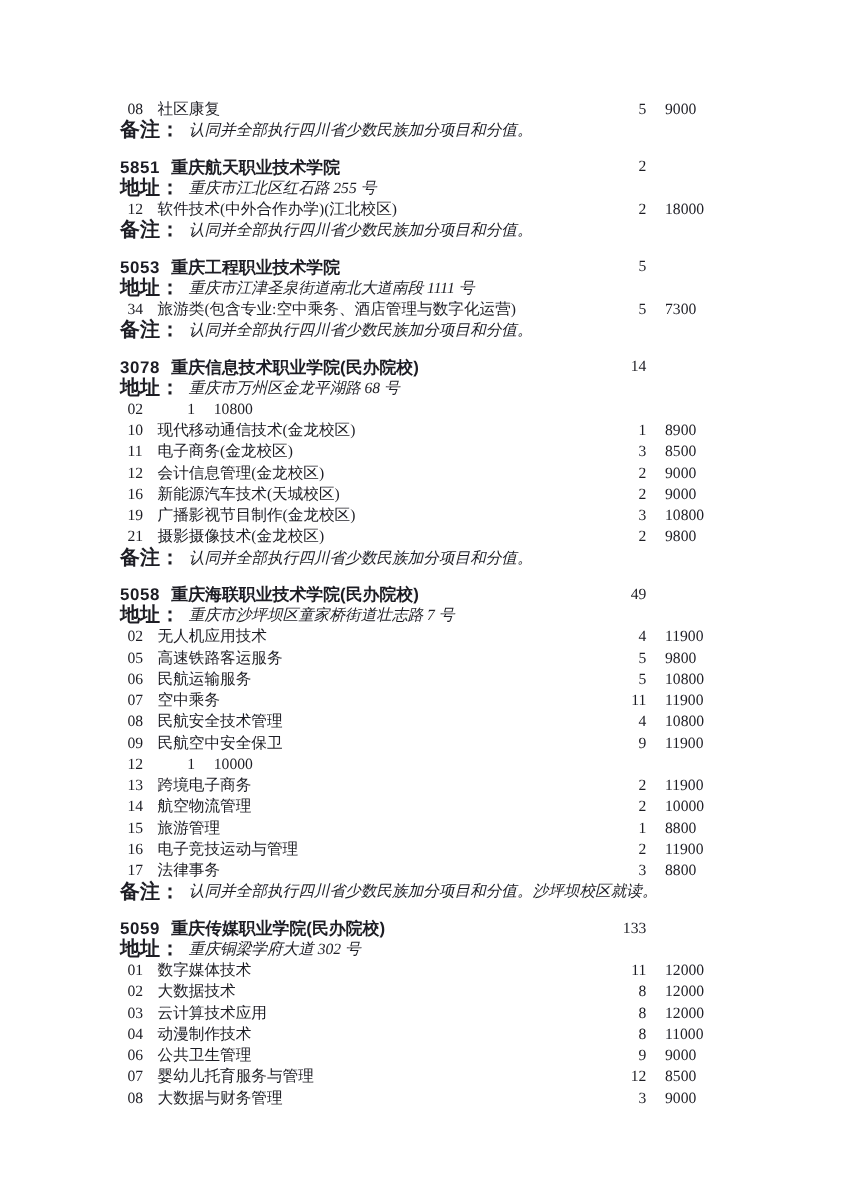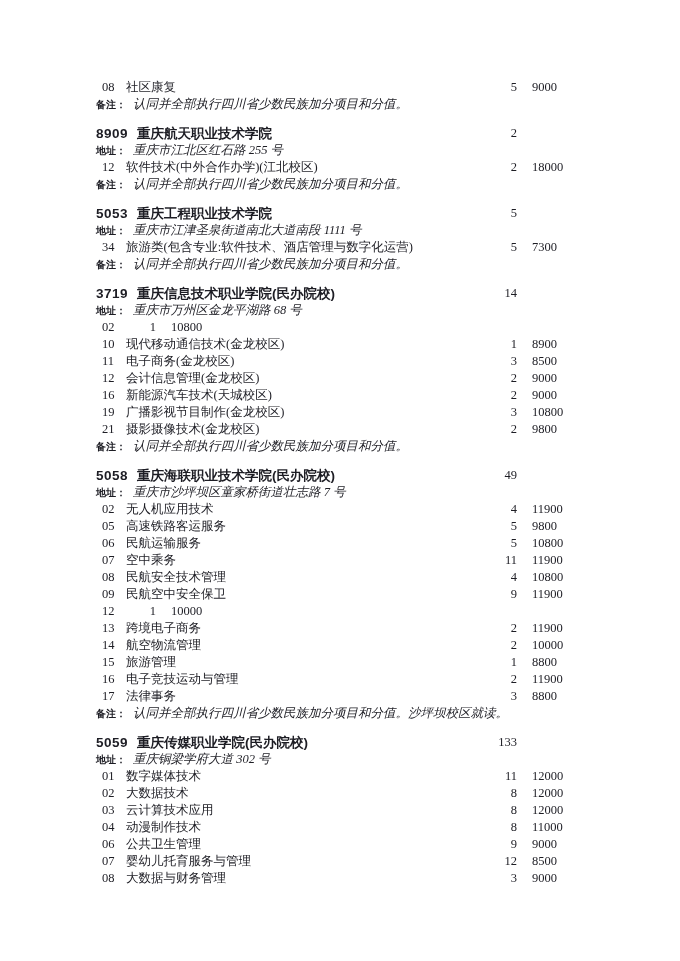--- a/index.html
+++ b/index.html
@@ -33,21 +33,21 @@
   .head-row .sname { flex:1; }
   .head-row .quota {
     font-family:"Liberation Serif", serif;
     font-weight:normal;
     font-size:12.5px;
   }
   
   .label {
     font-family:"Liberation Sans", sans-serif;
     font-weight:bold;
-    font-size:10px;
+    font-size:16px;
     margin-right:7px;
     white-space:nowrap;
   }
   .kaiti {
     flex:1;
     font-style:italic;
     font-size:12.5px;
   }
   
   .major-row .mcode {
@@ -70,21 +70,21 @@
     <span class="mname">社区康复</span>
     <span class="quota">5</span>
     <span class="fee">9000</span>
   </div>
       <div class="row label-row">
     <span class="label">备注：</span>
     <span class="kaiti">认同并全部执行四川省少数民族加分项目和分值。</span>
   </div>
       <section class="school">
     <div class="row head-row">
-      <span class="scode">8909</span>
+      <span class="scode">5851</span>
       <span class="sname">重庆航天职业技术学院</span>
       <span class="quota">2</span>
       <span class="fee"></span>
     </div>
     <div class="majors">
           <div class="row label-row">
     <span class="label">地址：</span>
     <span class="kaiti">重庆市江北区红石路 255 号</span>
   </div>
           <div class="row major-row">
@@ -106,33 +106,33 @@
       <span class="quota">5</span>
       <span class="fee"></span>
     </div>
     <div class="majors">
           <div class="row label-row">
     <span class="label">地址：</span>
     <span class="kaiti">重庆市江津圣泉街道南北大道南段 1111 号</span>
   </div>
           <div class="row major-row">
     <span class="mcode">34</span>
-    <span class="mname">旅游类(包含专业:软件技术、酒店管理与数字化运营)</span>
+    <span class="mname">旅游类(包含专业:空中乘务、酒店管理与数字化运营)</span>
     <span class="quota">5</span>
     <span class="fee">7300</span>
   </div>
           <div class="row label-row">
     <span class="label">备注：</span>
     <span class="kaiti">认同并全部执行四川省少数民族加分项目和分值。</span>
   </div>
         </div>
   </section>
       <section class="school">
     <div class="row head-row">
-      <span class="scode">3719</span>
+      <span class="scode">3078</span>
       <span class="sname">重庆信息技术职业学院(民办院校)</span>
       <span class="quota">14</span>
       <span class="fee"></span>
     </div>
     <div class="majors">
           <div class="row label-row">
     <span class="label">地址：</span>
     <span class="kaiti">重庆市万州区金龙平湖路 68 号</span>
   </div>
           <div class="row major-row">

